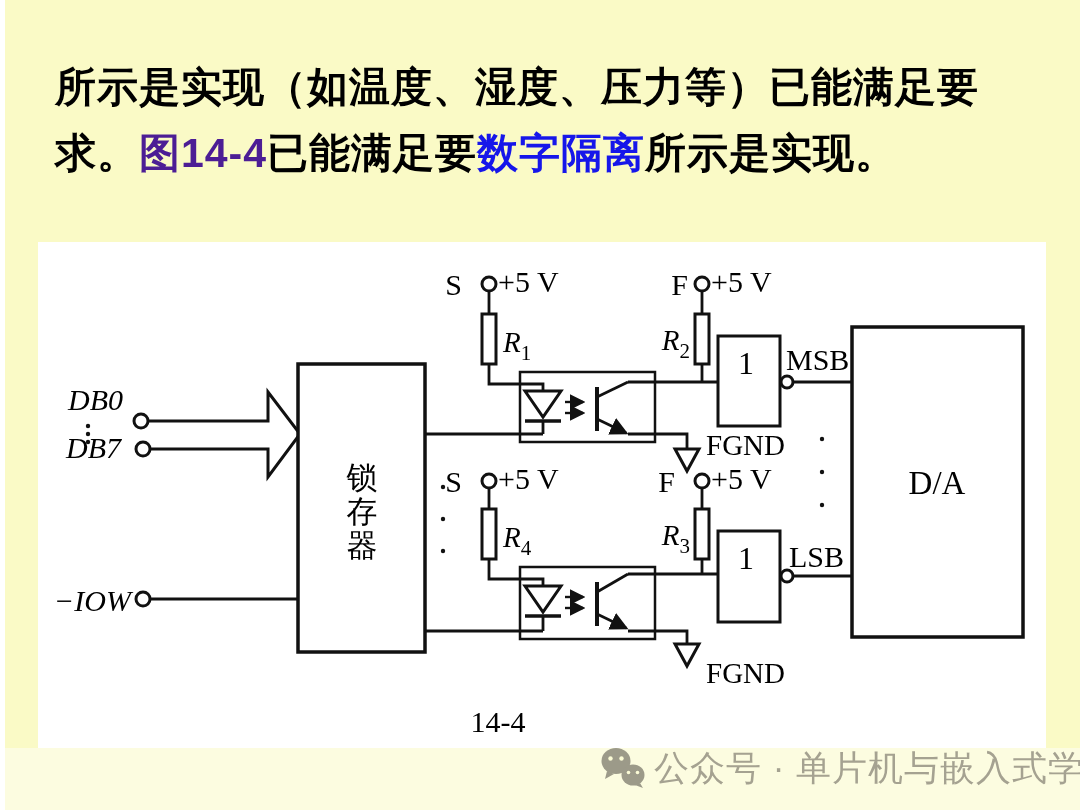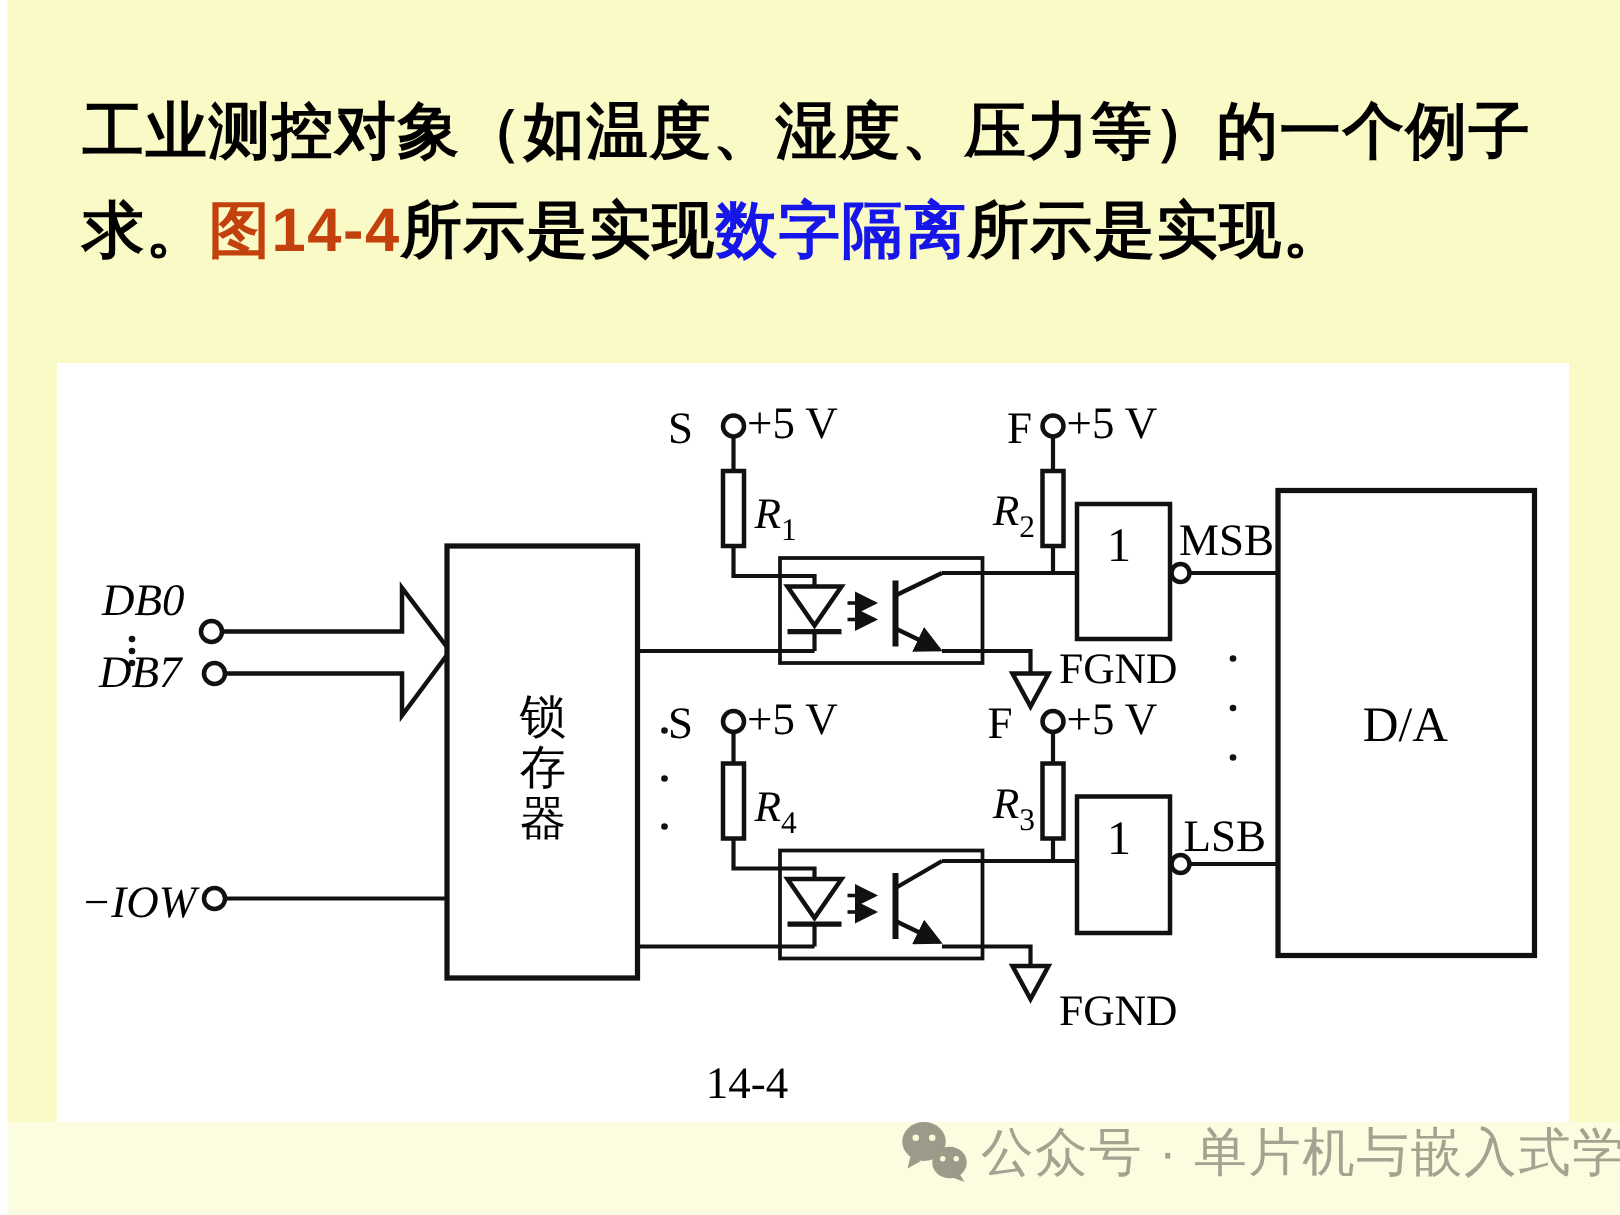--- a/index.html
+++ b/index.html
@@ -4,42 +4,42 @@
 <style>
   html,body{margin:0;padding:0;background:#888;}
   .slide{position:relative;width:1080px;height:810px;background:#FAFAC6;overflow:hidden;
          font-family:"Liberation Serif",serif;}
   .left-strip{position:absolute;left:0;top:0;width:5px;height:810px;background:#FFFFFF;}
   .bottom-band{position:absolute;left:0;top:748px;width:1080px;height:62px;
                background:rgba(255,255,255,0.45);}
   .title{position:absolute;left:55px;top:54px;width:990px;
          font-family:"Liberation Sans",sans-serif;font-weight:bold;
          font-size:41px;line-height:66px;color:#000;letter-spacing:1px;}
-  .seg-red{color:#c2410c;}
+  .seg-red{color:#4c1d95;}
   .seg-blue{color:#1616EA;}
   .panel{position:absolute;left:38px;top:242px;width:1008px;height:506px;background:#FFFFFF;}
   .panel svg{display:block;width:100%;height:100%;}
   svg text{font-family:"Liberation Serif",serif;fill:#000;}
   svg .it{font-style:italic;}
   .watermark{position:absolute;left:600px;top:744px;height:48px;display:flex;
              align-items:center;gap:8px;color:#A5A291;}
   .watermark .wm-text{font-family:"Liberation Sans",sans-serif;font-size:35px;
              letter-spacing:1px;white-space:nowrap;}
 </style>
 </head>
 <body>
 
 <div class="slide">
 
   <div class="left-strip"></div>
   <div class="bottom-band"></div>
 
   <div class="title">
-    <div>工业测控对象（如温度、湿度、压力等）的一个例子</div>
-    <div><span>求。</span><span class="seg-red">图14-4</span><span>所示是实现</span><span class="seg-blue">数字隔离</span><span>所示是实现。</span>
+    <div>所示是实现（如温度、湿度、压力等）已能满足要</div>
+    <div><span>求。</span><span class="seg-red">图14-4</span><span>已能满足要</span><span class="seg-blue">数字隔离</span><span>所示是实现。</span>
     </div>
   </div>
 
   <div class="panel">
     <svg viewBox="0 0 1008 506">
       <defs>
         <marker id="ah" viewBox="0 0 10 10" refX="8.5" refY="5" markerWidth="6.5" markerHeight="6.5" orient="auto">
           <path d="M0,0 L10,5 L0,10 Z" fill="#111"></path>
         </marker>
       </defs>

